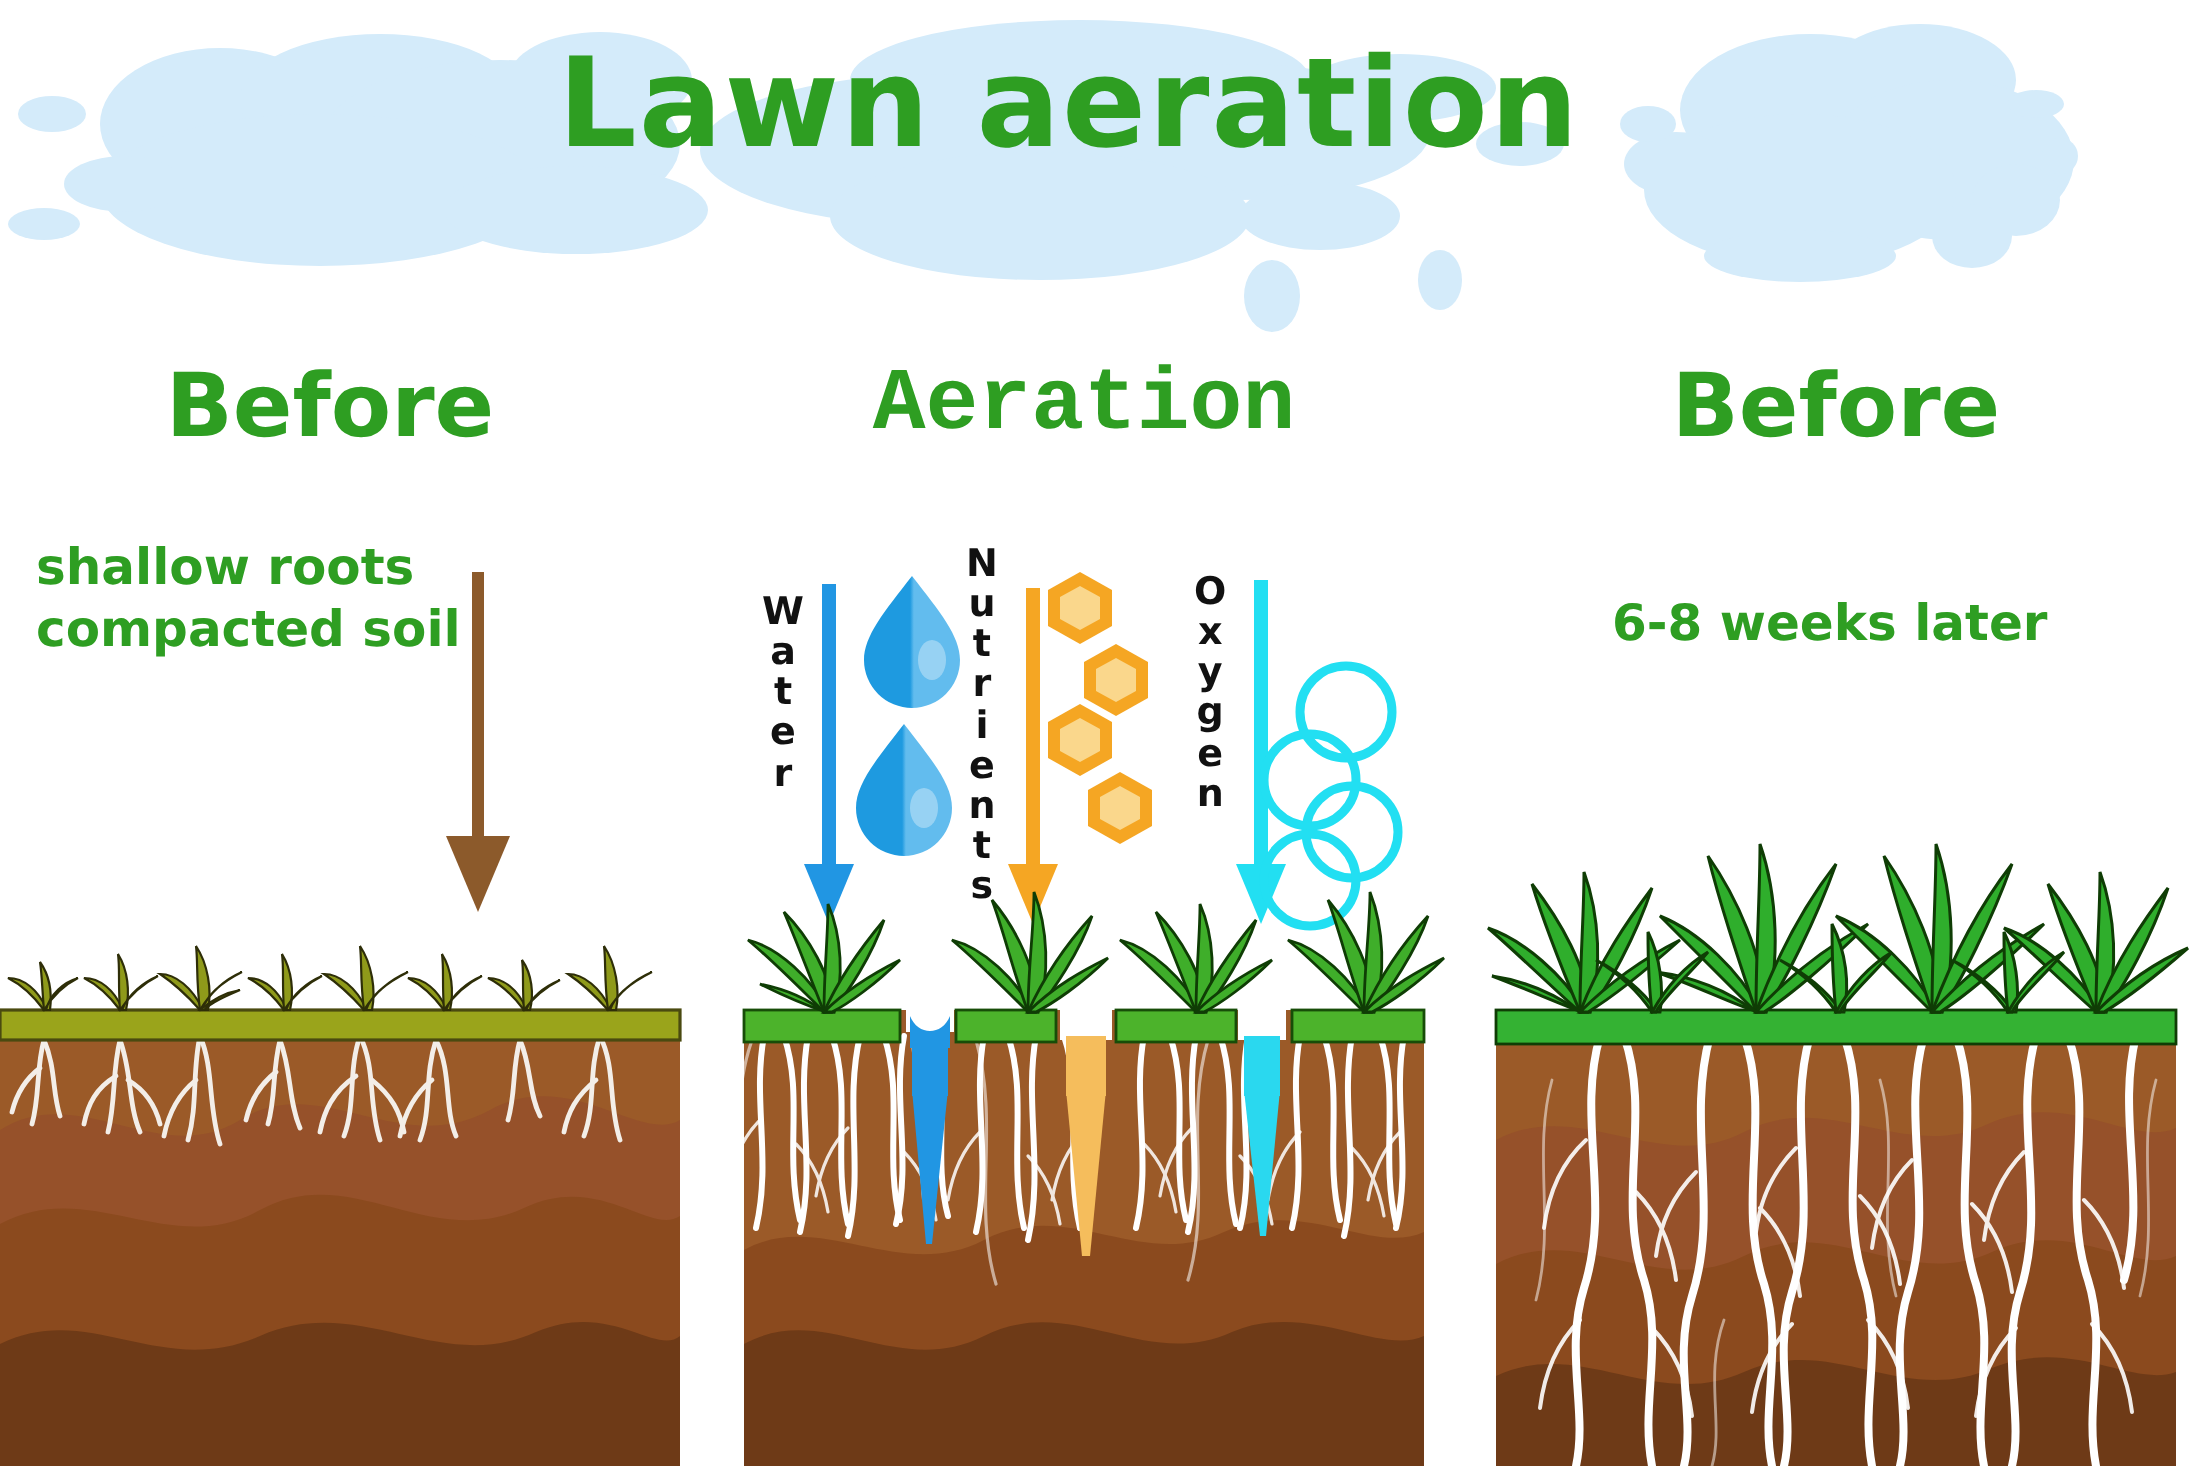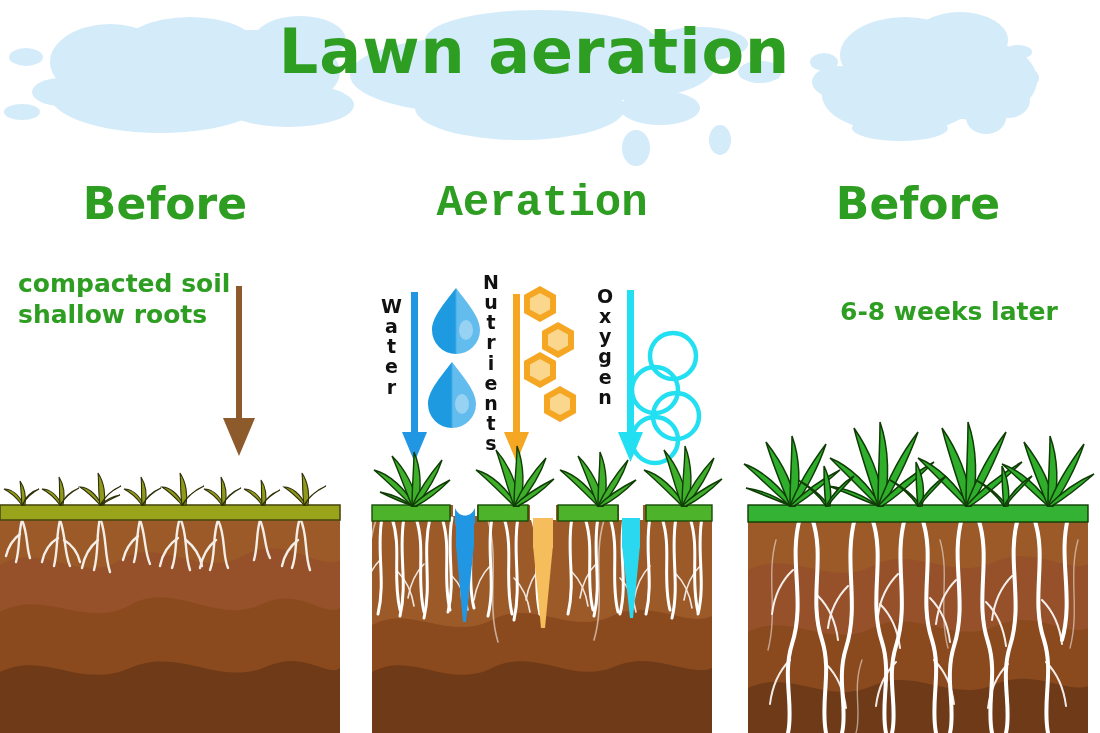--- a/index.html
+++ b/index.html
@@ -74,24 +74,24 @@
     </g>
   </svg>
 
   <div class="title-text">Lawn aeration</div>
 
   <div class="panel-head" style="left:0px; top:158px; width:330px;">Before</div>
   <div class="panel-head" style="left:372px; top:158px; width:340px;font-family:Liberation Mono, monospace;">Aeration</div>
   <div class="panel-head" style="left:748px; top:158px; width:340px;">Before</div>
 
   <div class="caption" style="left:18px; top:268px;">
+    <div>shallow roots</div>
     <div>compacted soil</div>
-    <div>shallow roots</div>
   </div>
-  <div class="caption" style="left:806px; top:296px;margin-left:34px;">
+  <div class="caption" style="left:806px; top:296px;">
     <div>6-8 weeks later</div>
   </div>
 
   <div class="vlabel" style="left:381px; top:296px;">
     <span>W</span>
     <span>a</span>
     <span>t</span>
     <span>e</span>
     <span>r</span>
   </div>

